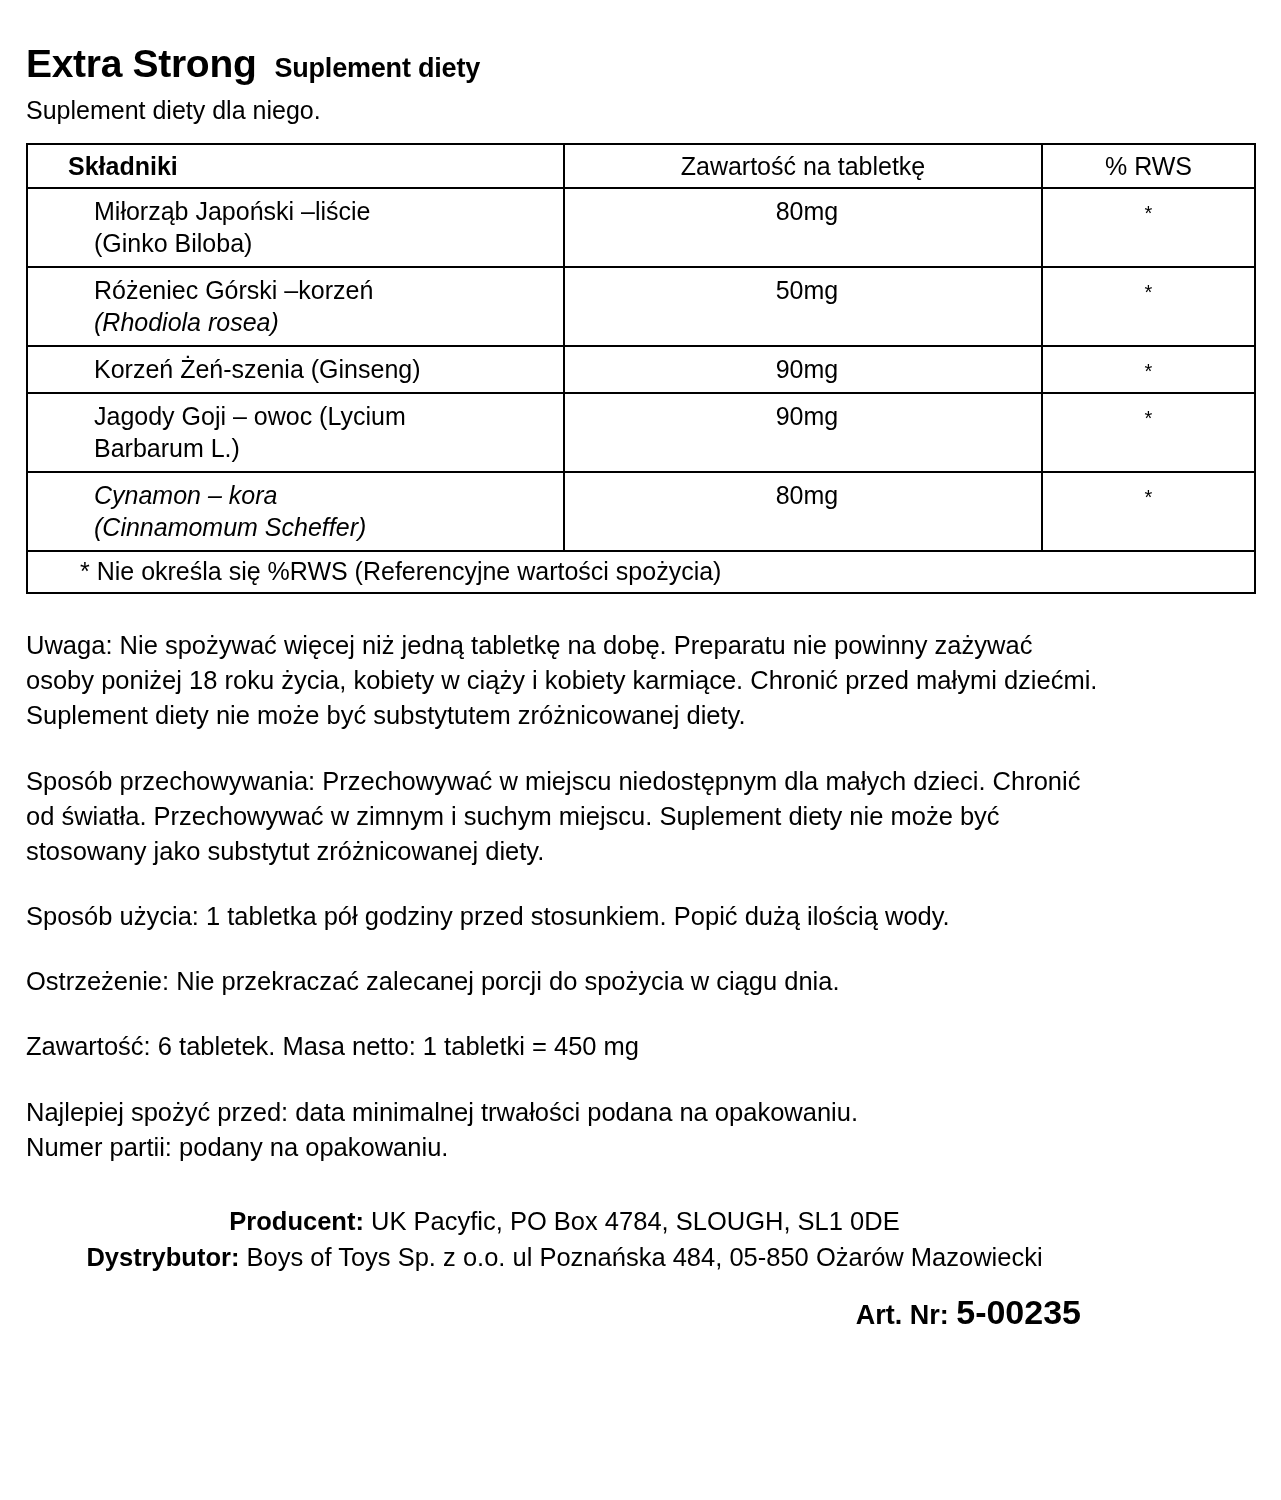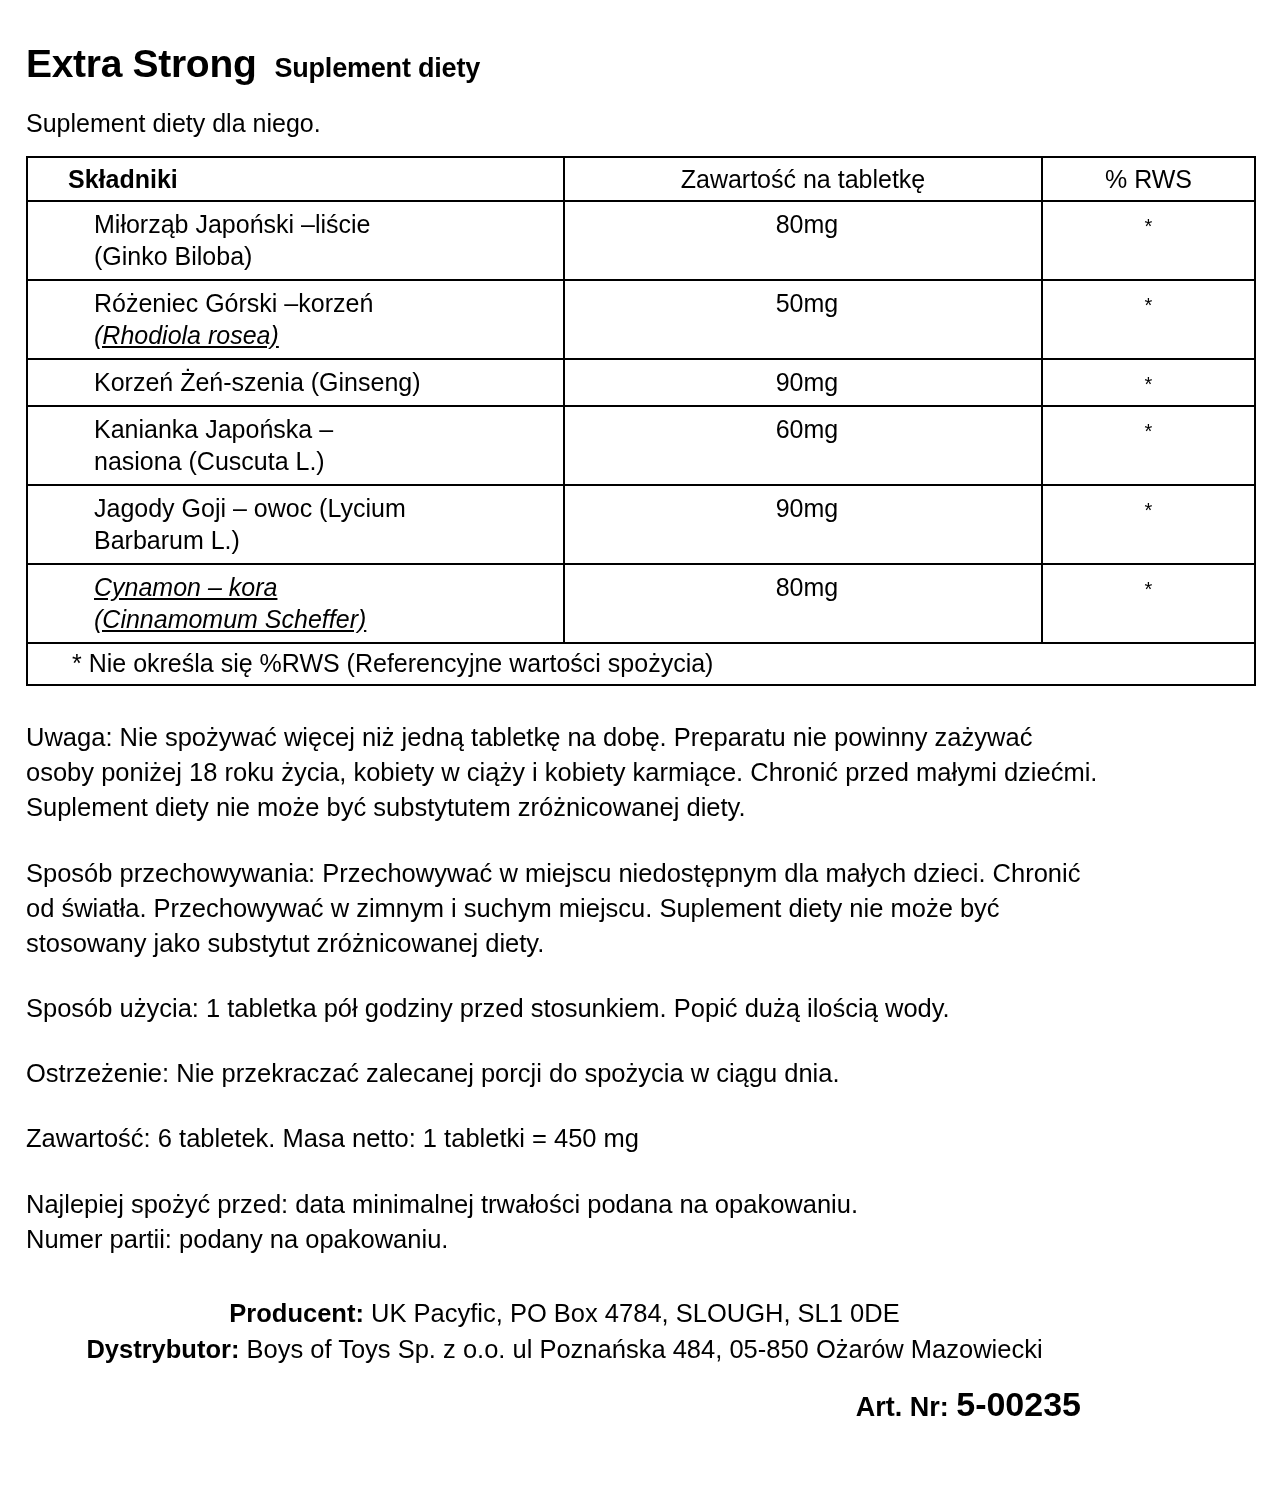--- a/index.html
+++ b/index.html
@@ -34,21 +34,21 @@
     letter-spacing: -0.3px;
     line-height: 1.05;
   }
   .title-sub {
     font-size: 27px;
     font-weight: bold;
     letter-spacing: -0.2px;
   }
   .subtitle {
     font-size: 25px;
-    margin-top: 24px;
+    margin-top: 11px;
     margin-bottom: 18px;
   }
 
   
   table.ingredients {
     width: 1228px;
     border-collapse: collapse;
     table-layout: fixed;
     margin-top: 8px;
   }
@@ -85,29 +85,30 @@
     padding: 6px 0 7px 8px;
     line-height: 1.28;
   }
   .cell-rws {
     font-size: 25px;
     text-align: center;
     padding: 10px 0 0 0;
     line-height: 1;
   }
   .cell-rws span { font-size: 20px; }
-  .ital { font-style: italic; text-decoration: underline; }
+  .ital { font-style: italic; }
 
   .footnote-row td {
     border: 2px solid #000;
     border-top: 2px solid #000;
   }
   .footnote {
     font-size: 25px;
     padding: 5px 0 6px 44px;
+    margin-left: 8px;
   }
 
   
   .body-text {
     margin-top: 34px;
     font-size: 25.5px;
     line-height: 1.38;
   }
   .body-text p {
     margin: 0 0 30px 0;
@@ -202,34 +203,20 @@
           </div>
         </td>
         <td>
           <div class="cell-amount">90mg</div>
         </td>
         <td>
           <div class="cell-rws"><span>*</span></div>
         </td>
       </tr>
 
-      <tr>
-        <td>
-          <div class="cell-name">
-            <div>Kanianka Japońska –</div>
-            <div>nasiona (Cuscuta L.)</div>
-          </div>
-        </td>
-        <td>
-          <div class="cell-amount">60mg</div>
-        </td>
-        <td>
-          <div class="cell-rws"><span>*</span></div>
-        </td>
-      </tr>
 
       <tr>
         <td>
           <div class="cell-name">
             <div>Jagody Goji – owoc (Lycium</div>
             <div>Barbarum L.)</div>
           </div>
         </td>
         <td>
           <div class="cell-amount">90mg</div>

